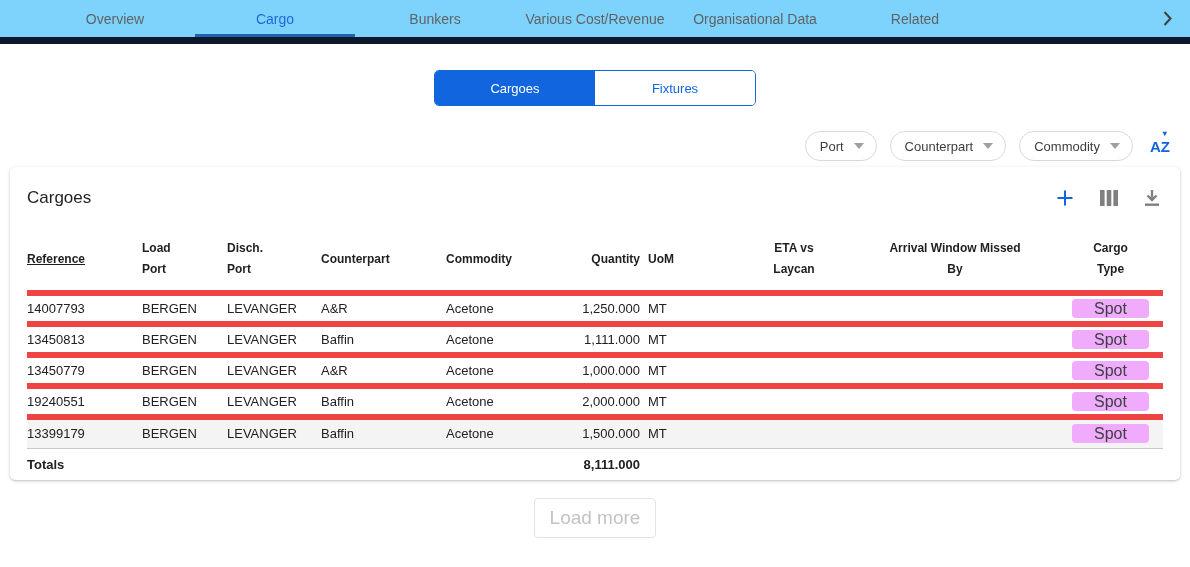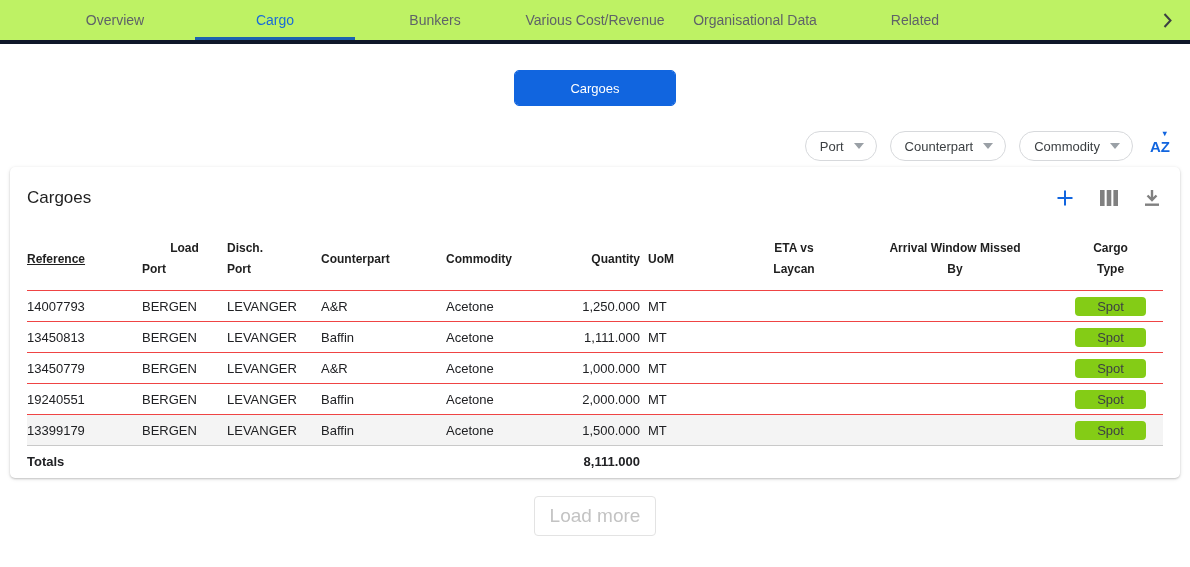--- a/index.html
+++ b/index.html
@@ -1,20 +1,20 @@
 <!DOCTYPE html>
 <html><head>
 <meta charset="utf-8">
 <style>
   * { margin: 0; padding: 0; box-sizing: border-box; }
   html, body { width: 1190px; height: 567px; background: #ffffff;
     font-family: "Liberation Sans", sans-serif; color: #202124; overflow: hidden; }
 
   
-  .nav { height: 44px; background: #bef264; border-bottom: 4px solid #0f172a;
+  .nav { height: 44px; background: #7dd3fc; border-bottom: 7px solid #0f172a;
     display: flex; align-items: stretch; }
   .nav-tabs { display: flex; margin-left: 35px; }
   .nav-tab { width: 160px; display: flex; align-items: center; justify-content: center;
     font-size: 14px; color: #5f6368; cursor: pointer; position: relative; }
   .nav-tab.active { color: #1a6bd8; }
   .nav-tab.active::after { content: ""; position: absolute; left: 0; right: 0; bottom: 0;
     height: 3px; background: #1c63b0; }
   .nav-chevron { margin-left: auto; width: 46px; display: flex; align-items: center;
     justify-content: center; cursor: pointer; color: #3c4043; }
 
@@ -48,27 +48,27 @@
   .card-actions { margin-left: auto; display: flex; align-items: center; gap: 26px; }
   .icon-btn { background: none; border: none; padding: 0; cursor: pointer;
     display: flex; align-items: center; }
 
   
   table { width: 1136px; margin: 0 17px; border-collapse: collapse; table-layout: fixed; }
   thead th { font-size: 12px; font-weight: 700; color: #1f1f1f; text-align: left;
     padding: 9px 0 10px 0; line-height: 21px; vertical-align: middle; }
   tbody td, tfoot td { font-size: 13px; color: #202124; padding: 0; height: 31px;
     vertical-align: middle; white-space: nowrap; overflow: hidden; }
-  tbody tr { border-top: 1px solid #ef4444; cursor: pointer; }
+  tbody tr { border-top: 6px solid #ef4444; cursor: pointer; }
   tbody tr.highlighted { background: #f4f4f4; }
   tfoot tr { border-top: 1px solid #c9c9c9; }
   tfoot td { height: 32px; font-weight: 700; }
   .al { text-align: left; } .ar { text-align: right; } .ac { text-align: center; }
   th.ar, td.ar { padding-right: 8px; }
-  .badge { display: inline-block; background: #84cc16; color: #3c4043; font-size: 13px;
+  .badge { display: inline-block; background: #f0abfc; color: #3c4043; font-size: 16px;
     border-radius: 4px; padding: 3px 22px; line-height: 13px; }
 
   
   .load-more-row { display: flex; justify-content: center; margin-top: 18px; }
   .load-more { border: 1px solid #e3e3e3; border-radius: 4px; background: #fff;
     color: #c3c3c3; font-size: 19px; font-family: inherit; padding: 8px 15px; cursor: pointer; }
 </style>
 </head>
 <body>
 
@@ -96,20 +96,21 @@
   <div class="nav-chevron">
     <svg width="9" height="15" viewBox="0 0 9 15">
       <path d="M1.5 1 L7.5 7.5 L1.5 14" fill="none" stroke="#3c4043" stroke-width="2"></path>
     </svg>
   </div>
 </header>
 
 <div class="toggle-row">
   <div class="toggle">
     <button class="seg selected">Cargoes</button>
+    <button class="seg">Fixtures</button>
   </div>
 </div>
 
 <div class="filters-row">
   <span id="filter-chips" style="display:inline-flex; gap:13px;">
       <button class="chip">
     <span class="chip-label">Port</span>
     <span class="caret"></span>
   </button>
       <button class="chip">
@@ -164,21 +165,21 @@
         <col style="width:116px">
         <col style="width:206px">
       <col style="width:105px">
     </colgroup>
     <thead id="table-head">
         <tr>
           <th class="al">
             <span style="display: block; text-decoration: underline;">Reference</span>
           </th>
           <th class="al">
-            <span style="display: block; text-align: center;">Load</span>
+            <span style="display: block;">Load</span>
             <span style="display: block;">Port</span>
           </th>
           <th class="al">
             <span style="display: block;">Disch.</span>
             <span style="display: block;">Port</span>
           </th>
           <th class="al">
             <span style="display: block;">Counterpart</span>
           </th>
           <th class="al">

